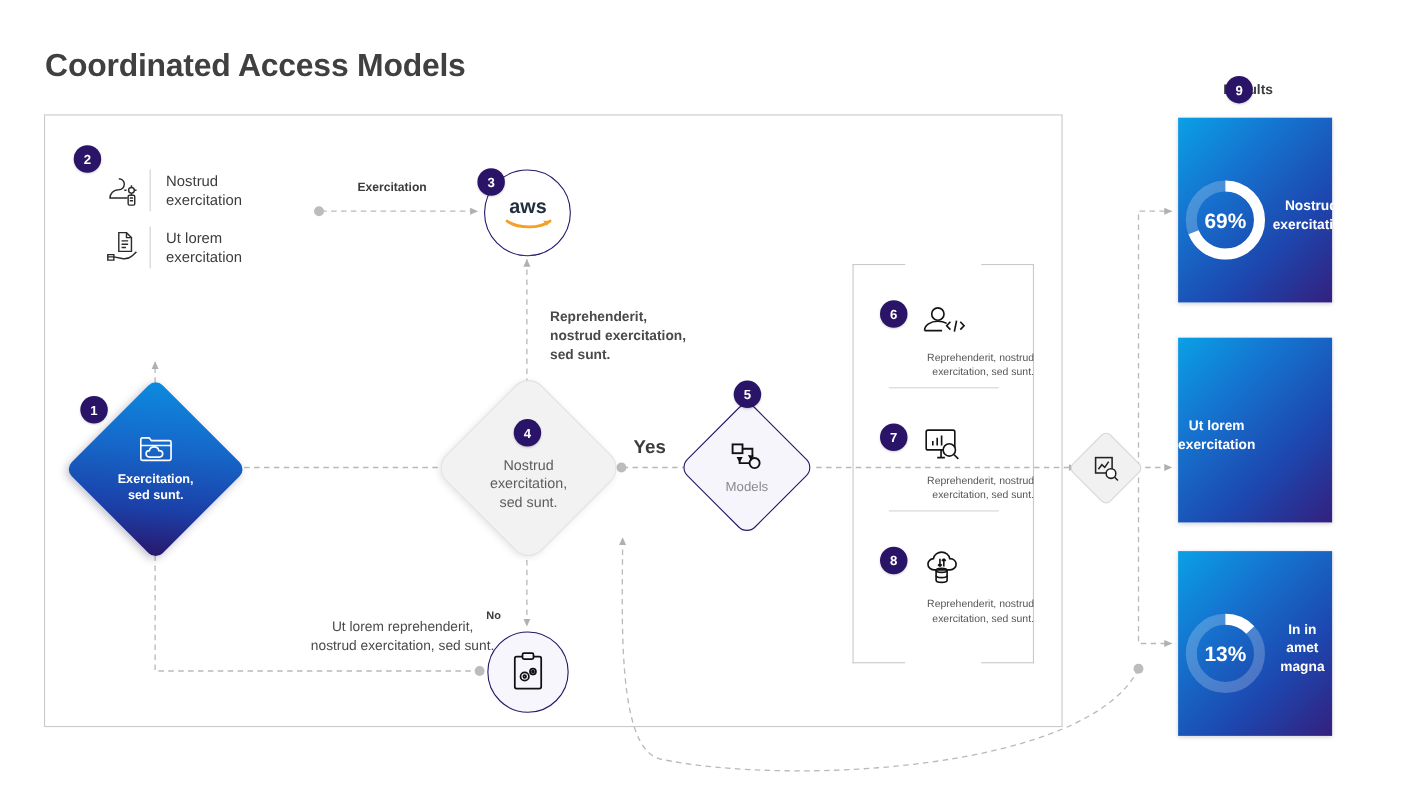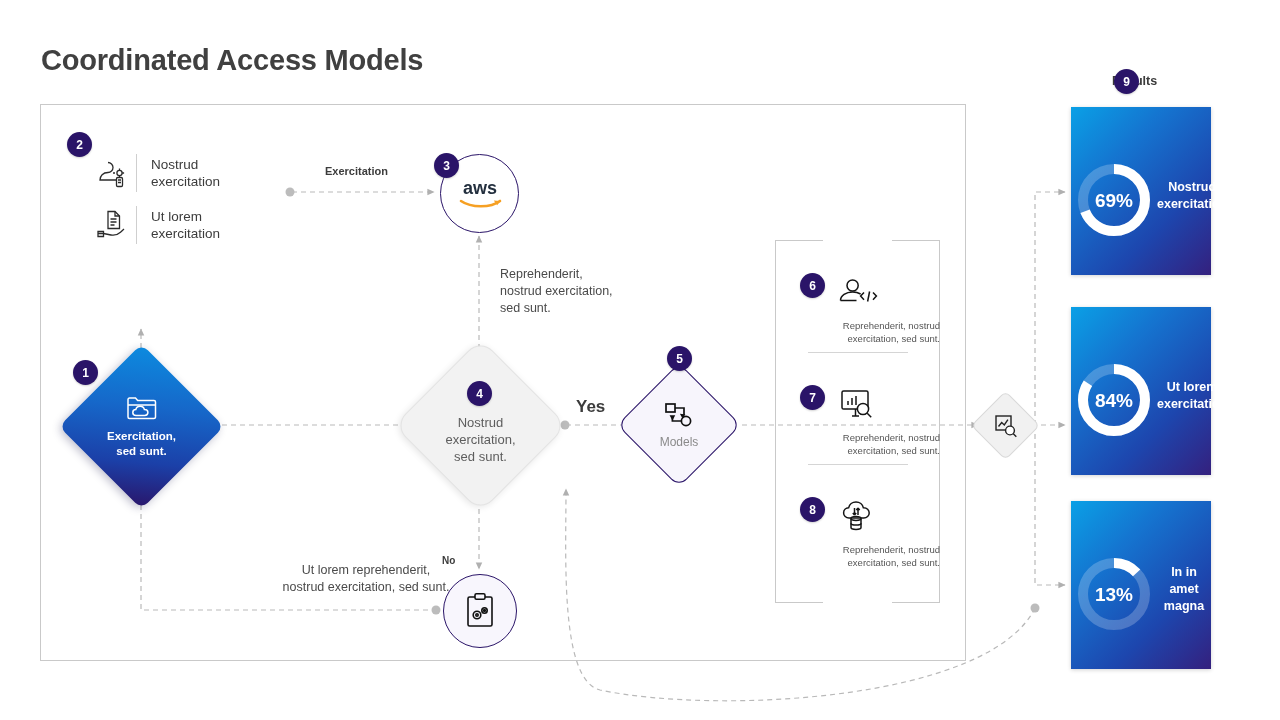--- a/index.html
+++ b/index.html
@@ -127,21 +127,21 @@
     text-align:center;margin-top:9px;
   }
   .ringpct{
     fill:#ffffff;font-size:19px;font-weight:bold;
     font-family:"Liberation Sans", sans-serif;
   }
 
   
   .flab{position:absolute;font-size:12.5px;color:#4a4a4a;line-height:17px;}
   #lab-exerc{left:325px;top:163px;font-size:11px;font-weight:bold;color:#3c3c3c;}
-  #lab-repre{left:500px;top:266px;}
+  #lab-repre{left:500px;top:280px;font-weight:bold;}
   #lab-yes{left:576px;top:398px;font-size:17px;font-weight:bold;color:#3c3c3c;}
   #lab-no{left:442px;top:532px;font-size:10px;font-weight:bold;color:#3c3c3c;margin-top:20px;}
   #lab-utlorem{left:196px;top:562px;text-align:center;width:340px;}
 </style>
 </head>
 <body>
 
 <div id="stage">
 
   <div id="title">Coordinated Access Models</div>
@@ -355,27 +355,20 @@
       <svg width="86" height="86" viewBox="0 0 86 86">
         <circle cx="43" cy="43" r="31" fill="none" stroke="#ffffff" stroke-opacity="0.22" stroke-width="10"></circle>
         <circle class="arc" cx="43" cy="43" r="31" fill="none" stroke="#ffffff" stroke-width="10" stroke-linecap="butt" transform="rotate(-90 43 43)" stroke-dasharray="134.39733372057134 60.38141080199583"></circle>
         <text class="ringpct" x="43" y="50" text-anchor="middle">69%</text>
       </svg>
     </div>
     <div class="clab">Nostrud<br>exercitation</div>
   </div>
 
   <div class="card" id="card2">
-    <div class="ring">
-      <svg width="86" height="86" viewBox="0 0 86 86">
-        <circle cx="43" cy="43" r="31" fill="none" stroke="#ffffff" stroke-opacity="0.22" stroke-width="10"></circle>
-        <circle class="arc" cx="43" cy="43" r="31" fill="none" stroke="#ffffff" stroke-width="10" stroke-linecap="butt" transform="rotate(-90 43 43)" stroke-dasharray="163.61414539895642 31.164599123610742"></circle>
-        <text class="ringpct" x="43" y="50" text-anchor="middle">84%</text>
-      </svg>
-    </div>
     <div class="clab">Ut lorem<br>exercitation</div>
   </div>
 
   <div class="card" id="card3">
     <div class="ring">
       <svg width="86" height="86" viewBox="0 0 86 86">
         <circle cx="43" cy="43" r="31" fill="none" stroke="#ffffff" stroke-opacity="0.22" stroke-width="10"></circle>
         <circle class="arc" cx="43" cy="43" r="31" fill="none" stroke="#ffffff" stroke-width="10" stroke-linecap="butt" transform="rotate(-90 43 43)" stroke-dasharray="25.32123678793373 169.45750773463342"></circle>
         <text class="ringpct" x="43" y="50" text-anchor="middle">13%</text>
       </svg>

